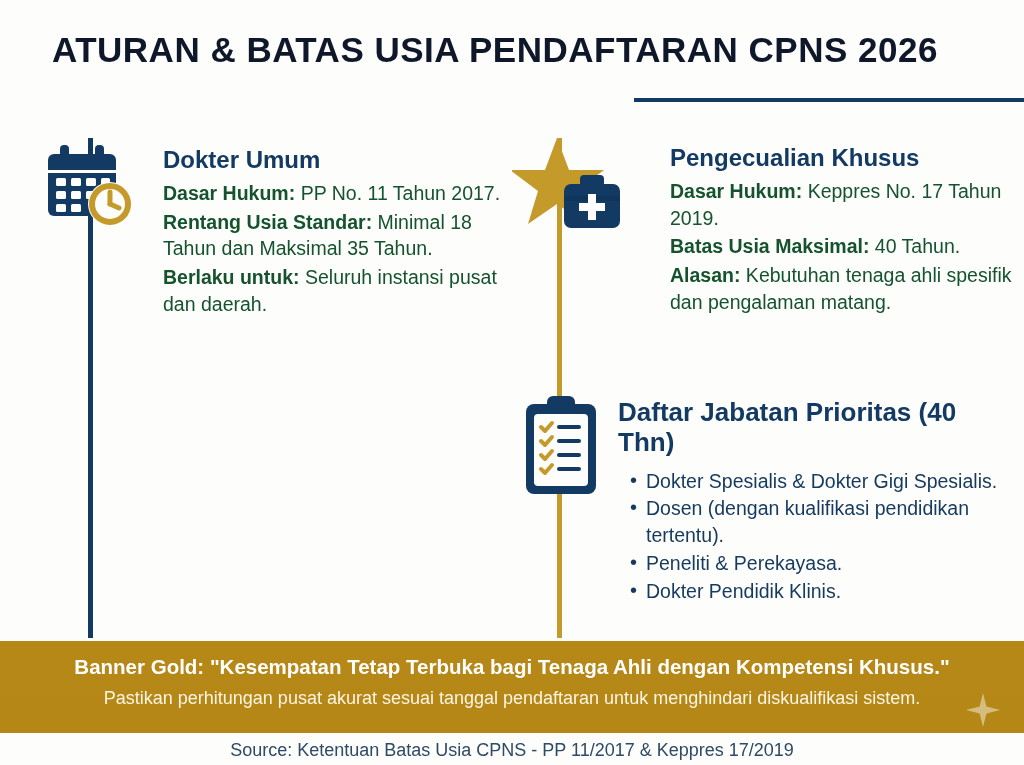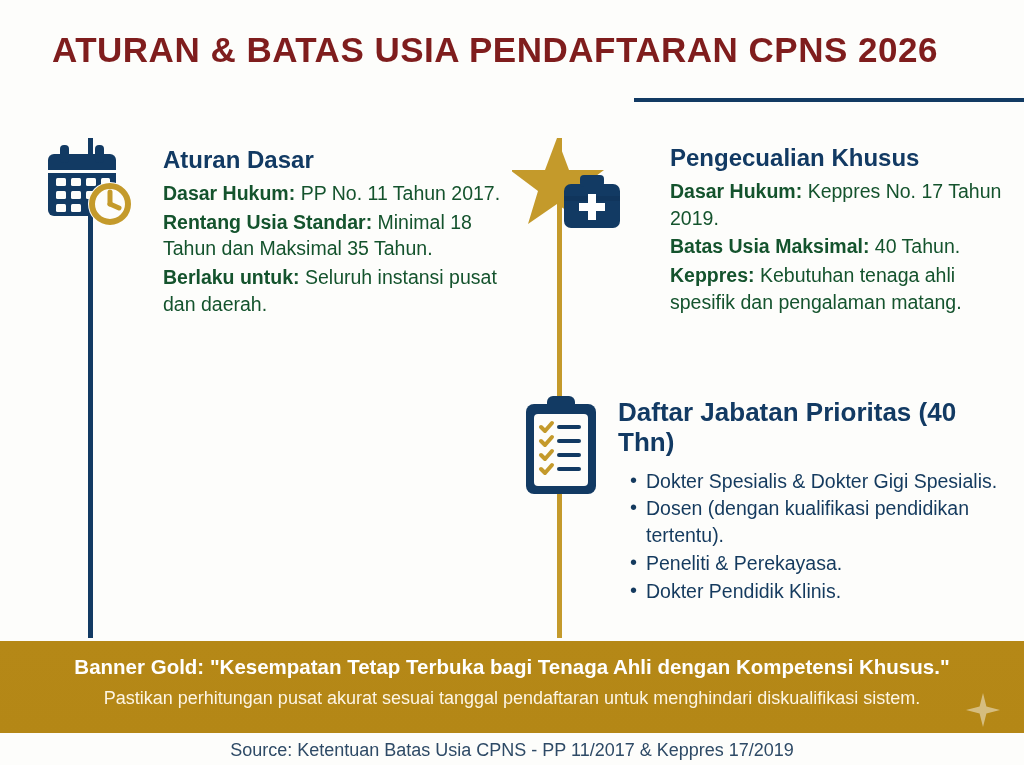--- a/index.html
+++ b/index.html
@@ -29,21 +29,21 @@
     top: 0;
     width: 1024px;
     height: 100px;
     display: flex;
     align-items: center;
   }
   .header-title {
     font-size: 35px;
     font-weight: bold;
     letter-spacing: 0.5px;
-    color: #7f1d1d;
+    color: #0f172a;
     margin-left: 52px;
     white-space: nowrap;
   }
   .header-rule {
     position: absolute;
     left: 634px;
     top: 98px;
     width: 390px;
     height: 4px;
     background: #123a63;
@@ -263,21 +263,21 @@
       <g fill="#123a63">
         <rect x="37" y="31" width="24" height="4" rx="2"></rect>
         <rect x="37" y="45" width="24" height="4" rx="2"></rect>
         <rect x="37" y="59" width="24" height="4" rx="2"></rect>
         <rect x="37" y="73" width="24" height="4" rx="2"></rect>
       </g>
     </svg>
   </div>
 
   <div class="block" id="block-aturan-umum">
-    <h2 class="block-title">Aturan Dasar</h2>
+    <h2 class="block-title">Dokter Umum</h2>
     <div class="block-body">
       <p>
         <b>Dasar Hukum:</b><span> PP No. 11 Tahun 2017.</span>
       </p>
       <p>
         <b>Rentang Usia Standar:</b><span> Minimal 18 Tahun dan Maksimal 35 Tahun.</span>
       </p>
       <p>
         <b>Berlaku untuk:</b><span> Seluruh instansi pusat dan daerah.</span>
       </p>
@@ -287,21 +287,21 @@
   <div class="block" id="block-pengecualian">
     <h2 class="block-title">Pengecualian Khusus</h2>
     <div class="block-body">
       <p>
         <b>Dasar Hukum:</b><span> Keppres No. 17 Tahun 2019.</span>
       </p>
       <p>
         <b>Batas Usia Maksimal:</b><span> 40 Tahun.</span>
       </p>
       <p>
-        <b>Keppres:</b><span> Kebutuhan tenaga ahli spesifik dan pengalaman matang.</span>
+        <b>Alasan:</b><span> Kebutuhan tenaga ahli spesifik dan pengalaman matang.</span>
       </p>
     </div>
   </div>
 
   <div class="block" id="block-daftar">
     <h2 class="block-title">Daftar Jabatan Prioritas (40 Thn)</h2>
     <ul class="bullets">
       <li>Dokter Spesialis &amp; Dokter Gigi Spesialis.</li>
       <li>Dosen (dengan kualifikasi pendidikan tertentu).</li>
       <li>Peneliti &amp; Perekayasa.</li>

